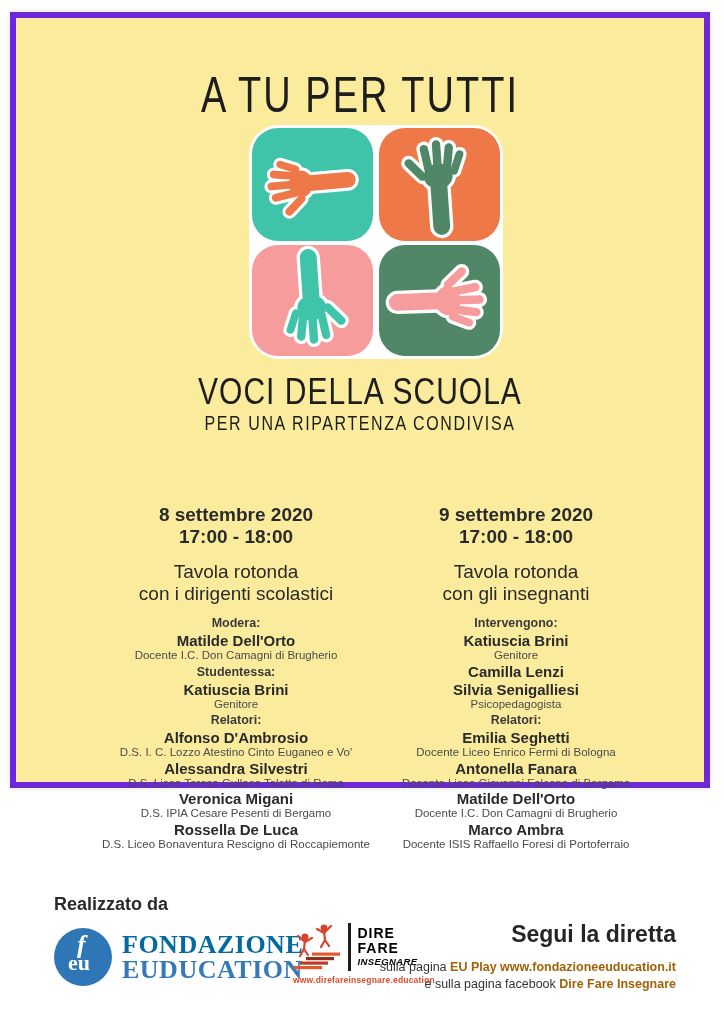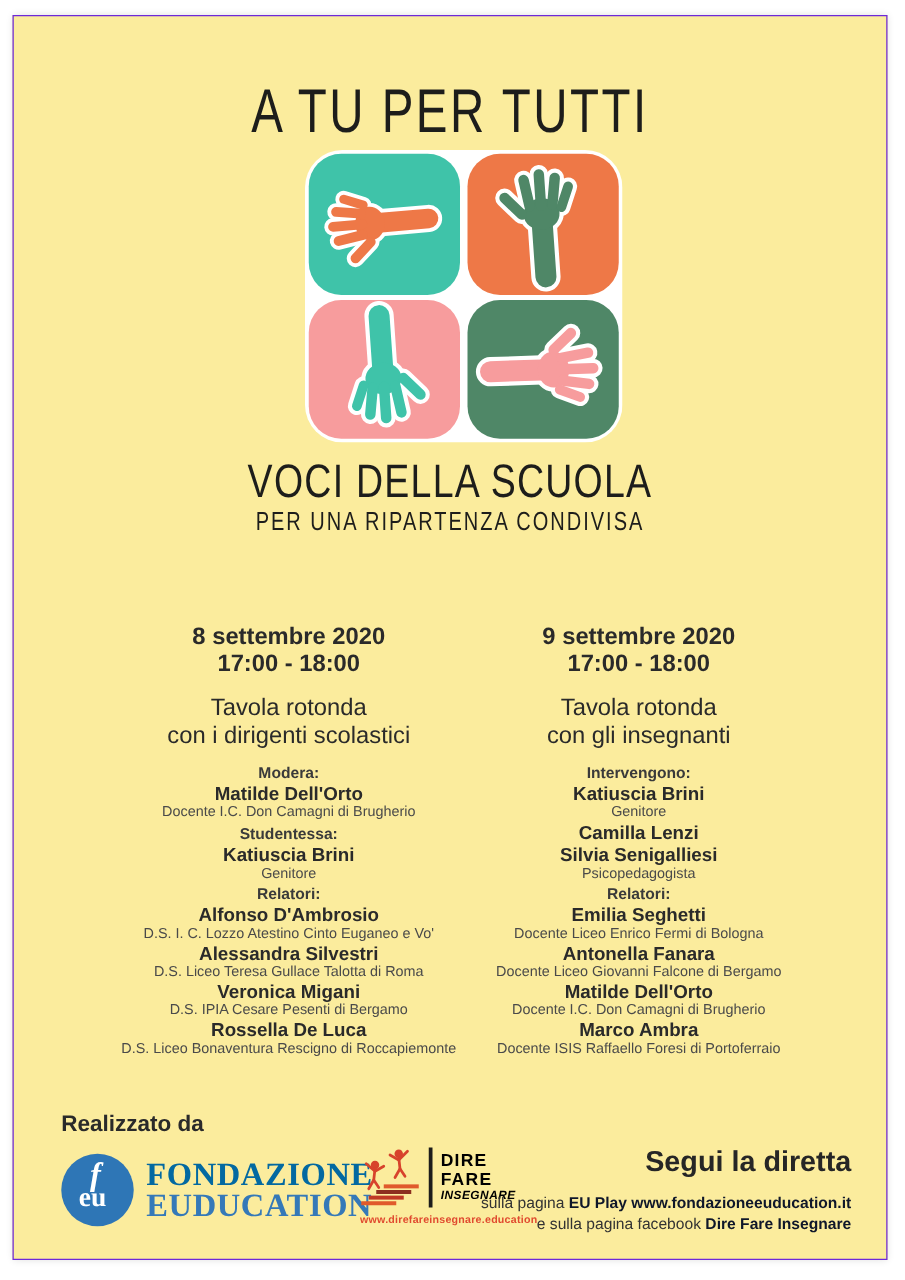--- a/index.html
+++ b/index.html
@@ -2,22 +2,22 @@
 <html><head>
 <meta charset="utf-8">
 <style>
   html,body{margin:0;padding:0;}
   body{
     width:724px;height:1024px;background:#ffffff;
     font-family:"Liberation Sans", sans-serif;color:#262626;
     position:relative;overflow:hidden;
   }
   .poster{
-    position:absolute;left:10px;top:12px;width:700px;height:996px;
-    background:#FBEC9D;border:1px solid #6d28d9;box-sizing:border-box;
+    position:absolute;left:10px;top:12px;width:700px;height:776px;
+    background:#FBEC9D;border:6px solid #6d28d9;box-sizing:border-box;
     box-shadow:0 0 6px rgba(0,0,0,.12);
   }
   
   .title{
     position:absolute;left:0;right:0;top:50px;text-align:center;
     font-size:38px;font-weight:400;letter-spacing:2px;color:#1d1d1b;
     transform:scaleY(1.3);transform-origin:center top;white-space:nowrap;
   }
   .hands-logo{position:absolute;left:233px;top:107px;width:254px;height:234px;}
   .subtitle{
@@ -57,21 +57,21 @@
   .dfi-row{display:flex;align-items:stretch;gap:7px;}
   .dfi-art{flex:0 0 auto;}
   .dfi-divider{width:2.5px;background:#1d1d1b;margin:2px 0;}
   .dfi-text{display:flex;flex-direction:column;justify-content:center;color:#000000;font-weight:700;}
   .dfi-l1,.dfi-l2{font-size:14px;line-height:15px;letter-spacing:1px;}
   .dfi-l3{font-size:9.5px;line-height:12px;letter-spacing:.4px;font-style:italic;}
   .dfi-url{margin-top:2px;font-size:8.5px;font-weight:700;color:#E04A2F;text-align:center;letter-spacing:.2px;}
   .segui{position:absolute;right:28px;top:903px;text-align:right;}
   .segui-title{font-size:23px;font-weight:700;color:#262626;margin-bottom:11px;}
   .segui-line{font-size:12.5px;line-height:17px;color:#333333;}
-  .segui-line b{color:#0f172a;}
+  .segui-line b{color:#a16207;}
 </style>
 </head>
 <body>
 
 <div class="poster">
 
   <div class="title">A TU PER TUTTI</div>
 
   <div class="hands-logo">
     <svg width="254" height="234" viewBox="0 0 254 234">

